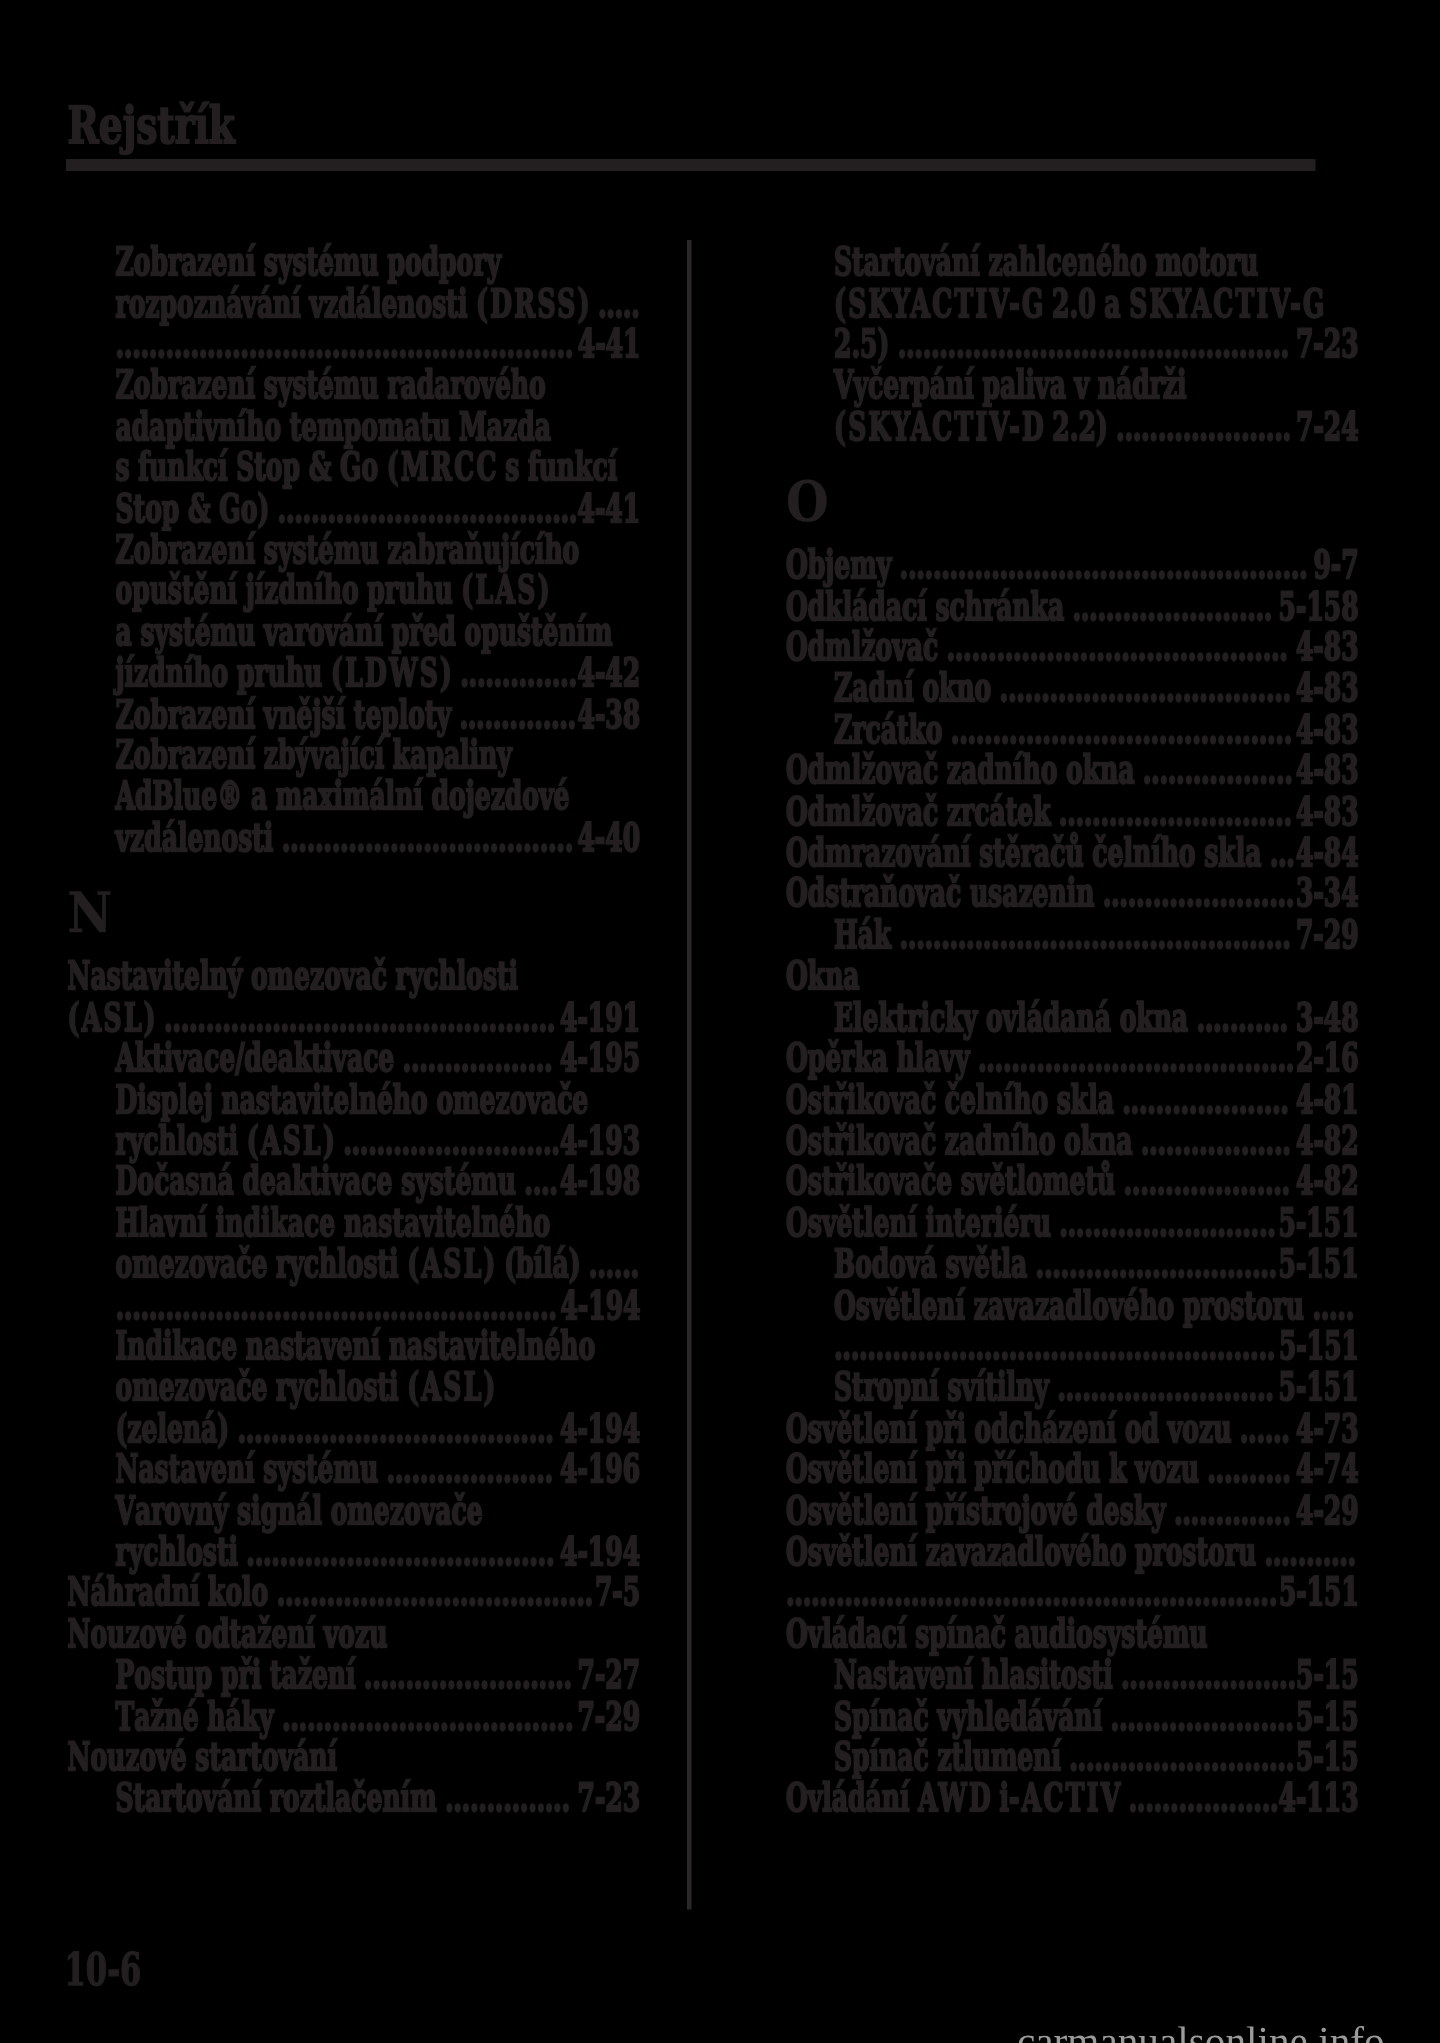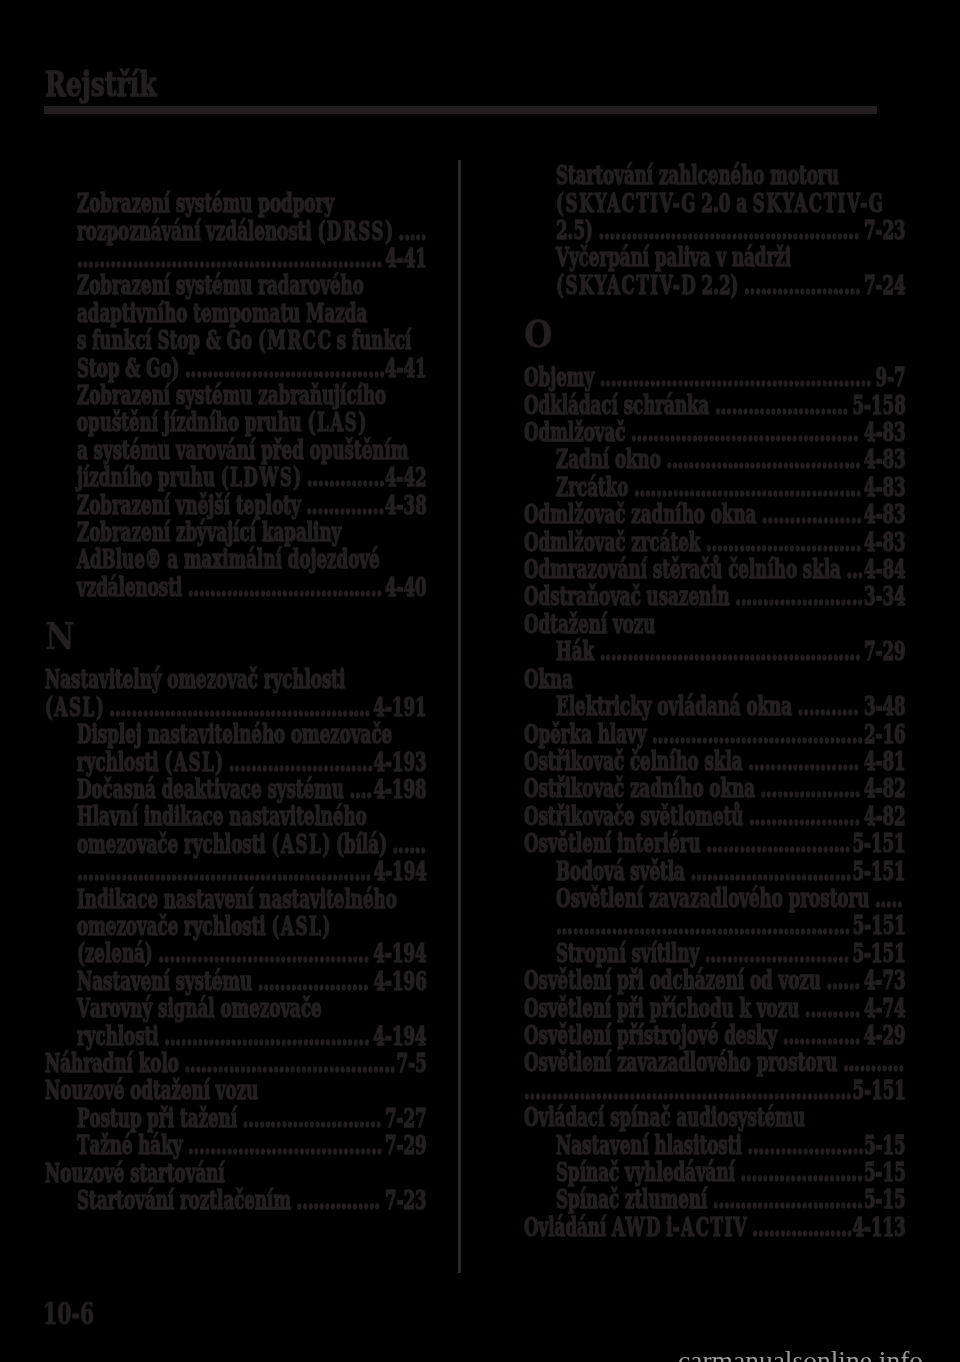--- a/index.html
+++ b/index.html
@@ -26,21 +26,21 @@
   .watermark{position:absolute;left:678.0px;top:1331.0px;font-size:27.5px;color:#9b9b9b;line-height:1;
       font-family:Liberation Serif, serif;font-weight:normal;margin-top:16px;}
 </style>
 </head>
 <body style="background: rgb(0, 0, 0);">
 
 <div class="page">
   <div class="page-title" style="color: rgb(35, 31, 32);">Rejstřík</div>
   <div class="title-rule" style="background: rgb(35, 31, 32);"></div>
   <div class="col-divider" style="background: rgb(43, 38, 40);"></div>
-  <div class="col col-left" style="color: rgb(35, 31, 32); margin-top: 28px;"><div class="entry l2">
+  <div class="col col-left" style="color: rgb(35, 31, 32);"><div class="entry l2">
         <span class="eline"><span><span class="caps">Z</span>obrazení systému podpory</span></span>
         <span class="eline"><span>rozpoznávání vzdálenosti <span class="caps">(DRSS)</span></span><span class="leader"> .....</span></span>
         <span class="eline"><span></span><span class="leader">.......................................................</span><span style="margin-left: 4.36797px;">4-41</span></span>
       </div><div class="entry l2">
         <span class="eline"><span><span class="caps">Z</span>obrazení systému radarového</span></span>
         <span class="eline"><span>adaptivního tempomatu <span class="caps">M</span>azda</span></span>
         <span class="eline"><span>s funkcí <span class="caps">S</span>top &amp; <span class="caps">G</span>o <span class="caps">(MRCC</span> s funkcí</span></span>
         <span class="eline"><span><span class="caps">S</span>top &amp; <span class="caps">G</span>o)</span><span class="leader"> ....................................</span><span style="margin-left: 0.305465px;">4-41</span></span>
       </div><div class="entry l2">
         <span class="eline"><span><span class="caps">Z</span>obrazení systému zabraňujícího</span></span>
@@ -49,20 +49,22 @@
         <span class="eline"><span>jízdního pruhu <span class="caps">(LDWS)</span></span><span class="leader"> ..............</span><span style="margin-left: 0.69609px;">4-42</span></span>
       </div><div class="entry l2">
         <span class="eline"><span><span class="caps">Z</span>obrazení vnější teploty</span><span class="leader"> ..............</span><span style="margin-left: 1.47734px;">4-38</span></span>
       </div><div class="entry l2">
         <span class="eline"><span><span class="caps">Z</span>obrazení zbývající kapaliny</span></span>
         <span class="eline"><span><span class="caps">A</span>d<span class="caps">B</span>lue® a maximální dojezdové</span></span>
         <span class="eline"><span>vzdálenosti</span><span class="leader"> ...................................</span><span style="margin-left: 4.22734px;">4-40</span></span>
       </div><div class="letter">N</div><div class="entry">
         <span class="eline"><span><span class="caps">N</span>astavitelný omezovač rychlosti</span></span>
         <span class="eline"><span><span class="caps">(ASL)</span></span><span class="leader"> ...............................................</span><span style="margin-left: 4.60813px;">4-191</span></span>
+      </div><div class="entry l2">
+        <span class="eline"><span><span class="caps">A</span>ktivace/deaktivace</span><span class="leader"> ..................</span><span style="margin-left: 7.18047px;">4-195</span></span>
       </div><div class="entry l2">
         <span class="eline"><span><span class="caps">D</span>isplej nastavitelného omezovače</span></span>
         <span class="eline"><span>rychlosti <span class="caps">(ASL)</span></span><span class="leader"> ..........................</span><span style="margin-left: 0.461715px;">4-193</span></span>
       </div><div class="entry l2">
         <span class="eline"><span><span class="caps">D</span>očasná deaktivace systému</span><span class="leader"> ....</span><span style="margin-left: 2.30547px;">4-198</span></span>
       </div><div class="entry l2">
         <span class="eline"><span><span class="caps">H</span>lavní indikace nastavitelného</span></span>
         <span class="eline"><span>omezovače rychlosti <span class="caps">(ASL)</span> (bílá)</span><span class="leader"> ......</span></span>
         <span class="eline"><span></span><span class="leader">.....................................................</span><span style="margin-left: 3.64922px;">4-194</span></span>
       </div><div class="entry l2">
@@ -105,22 +107,20 @@
       </div><div class="entry l2">
         <span class="eline"><span><span class="caps">Z</span>rcátko</span><span class="leader"> .........................................</span><span style="margin-left: 3.71172px;">4-83</span></span>
       </div><div class="entry">
         <span class="eline"><span><span class="caps">O</span>dmlžovač zadního okna</span><span class="leader"> ..................</span><span style="margin-left: 3.18625px;">4-83</span></span>
       </div><div class="entry">
         <span class="eline"><span><span class="caps">O</span>dmlžovač zrcátek</span><span class="leader"> ............................</span><span style="margin-left: 3.88938px;">4-83</span></span>
       </div><div class="entry">
         <span class="eline"><span><span class="caps">O</span>dmrazování stěračů čelního skla</span><span class="leader"> ...</span><span style="margin-left: 1.26438px;">4-84</span></span>
       </div><div class="entry">
         <span class="eline"><span><span class="caps">O</span>dstraňovač usazenin</span><span class="leader"> .......................</span><span style="margin-left: 1.74875px;">3-34</span></span>
-      </div><div class="entry">
-        <span class="eline"><span><span class="caps">O</span>dtažení vozu</span></span>
       </div><div class="entry l2">
         <span class="eline"><span><span class="caps">H</span>ák</span><span class="leader"> ...............................................</span><span style="margin-left: 4.97734px;">7-29</span></span>
       </div><div class="entry">
         <span class="eline"><span><span class="caps">O</span>kna</span></span>
       </div><div class="entry l2">
         <span class="eline"><span><span class="caps">E</span>lektricky ovládaná okna</span><span class="leader"> ...........</span><span style="margin-left: 7.52422px;">3-48</span></span>
       </div><div class="entry">
         <span class="eline"><span><span class="caps">O</span>pěrka hlavy</span><span class="leader"> ......................................</span><span style="margin-left: 1.68625px;">2-16</span></span>
       </div><div class="entry">
         <span class="eline"><span><span class="caps">O</span>střikovač čelního skla</span><span class="leader"> ....................</span><span style="margin-left: 6.8425px;">4-81</span></span>

